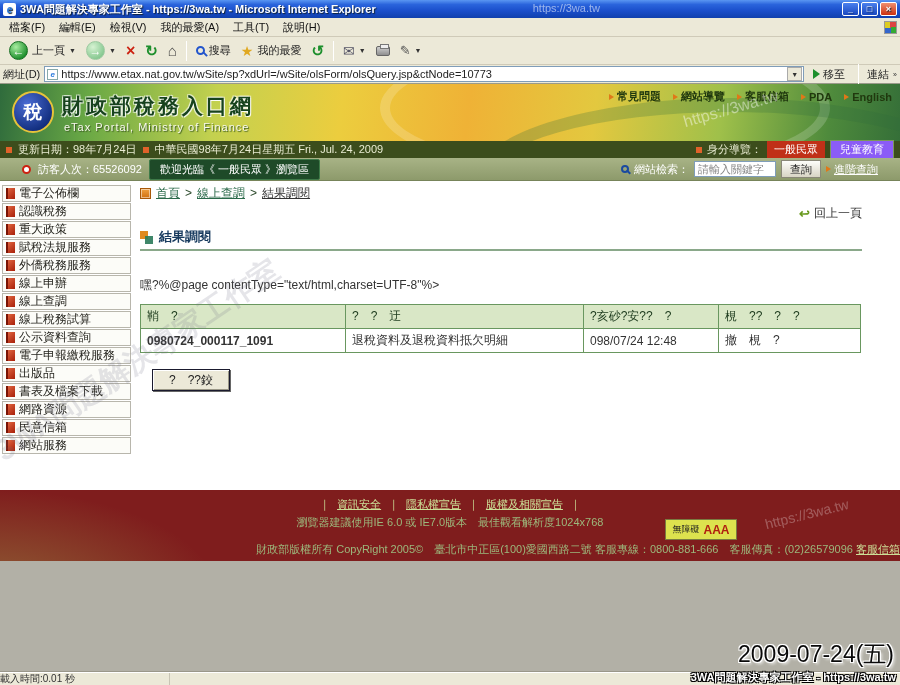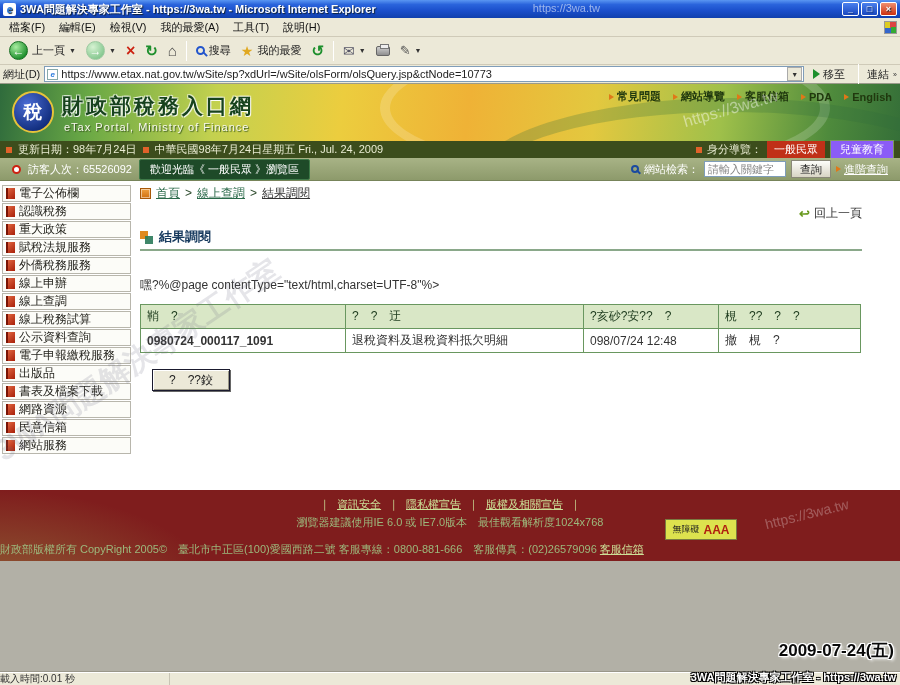--- a/index.html
+++ b/index.html
@@ -62,21 +62,21 @@
 .tri{width:0;height:0;border-left:5px solid #e07818;border-top:3.5px solid transparent;border-bottom:3.5px solid transparent}
 
 
 .datebar{position:absolute;top:141px;left:0;width:900px;height:17px;background:#3c4d1c;display:flex;align-items:center;font-size:11px;color:#e9ecd2;padding:0 6px;gap:6px}
 .bullet{width:6px;height:6px;background:#e0622a;flex:none}
 .bar-right{margin-left:auto;display:flex;align-items:center;gap:5px}
 .badge-red{background:#c03018;color:#fff;padding:1px 7px;font-size:11px}
 .badge-green{background:#8b5cf6;color:#fff;padding:1px 9px;font-size:11px;border:1px solid #7a9a5a}
 
 
-.visitorbar{position:absolute;top:158px;left:0;width:900px;height:23px;background:linear-gradient(180deg,#a8b386,#8d9a6b);display:flex;align-items:center;font-size:11px;color:#fff;padding:0 12px;gap:7px;border-bottom:1px solid #77845a}
+.visitorbar{position:absolute;top:158px;left:0;width:900px;height:23px;background:linear-gradient(180deg,#a8b386,#8d9a6b);display:flex;align-items:center;font-size:11px;color:#fff;padding:0 22px;gap:7px;border-bottom:1px solid #77845a}
 .target{width:9px;height:9px;border:2px solid #cc2211;border-radius:50%;background:#fff;flex:none}
 .welcome-badge{background:#1e4a28;border:1px solid #3e7a48;color:#fff;padding:2px 10px;border-radius:2px}
 .mag2{width:8px;height:8px;border:2px solid #1a4aa0;border-radius:50%;position:relative;flex:none}
 .mag2::after{content:"";position:absolute;width:5px;height:2px;background:#1a4aa0;right:-4px;bottom:-2px;transform:rotate(45deg)}
 .kw-input{width:82px;height:16px;background:#fff;border:1px solid #7f9db9;font-size:11px;color:#888;padding:0 3px;font-family:inherit}
 .query-btn{height:18px;background:linear-gradient(180deg,#fdfdfa,#d8d4c4);border:1px solid #8a8878;font-size:11px;padding:0 8px;color:#222;font-family:inherit}
 .adv-link{color:#fff;text-decoration:underline;display:flex;align-items:center;gap:3px}
 
 
 .pagebody{position:absolute;top:181px;left:0;width:900px;height:309px;background:#fff}
@@ -101,36 +101,36 @@
 .result-table td{border:1px solid #69975f;padding:3px 6px;color:#333;background:#fff;overflow:hidden;white-space:nowrap}
 .cell-id{color:#1a35b0;font-weight:bold}
 .print-btn{margin-top:16px;margin-left:12px;height:22px;min-width:78px;background:#ece9d8;border:1px solid #1a1a2e;box-shadow:inset 1px 1px 0 #fff,inset -1px -1px 0 #9a9786,1px 1px 0 #666;font-size:12px;color:#222;font-family:inherit;padding:0 10px}
 
 
 .pagefooter{position:absolute;top:490px;left:0;width:900px;height:71px;background:#7f1d1d;overflow:hidden;color:#9cb87c;font-size:11px}
 .pagefooter::before{content:"";position:absolute;left:-40px;top:-10px;width:280px;height:130px;background:radial-gradient(ellipse at 10% 90%,rgba(170,200,90,.40),rgba(170,200,90,0) 65%)}
 .f-links{text-align:center;margin-top:7px;color:#cde098;position:relative;z-index:2}
 .f-links a{color:#cde098;text-decoration:underline;margin:0 4px}
 .f-note{text-align:center;margin-top:3px;position:relative;z-index:2}
-.f-copy{text-align:left;margin-top:12px;position:relative;z-index:2}
+.f-copy{text-align:right;margin-top:12px;position:relative;z-index:2}
 .f-copy a{color:#cde098;text-decoration:underline}
 .aaa-badge{position:absolute;right:163px;top:29px;width:72px;height:21px;background:#dde24e;border:1px solid #7a7a40;display:flex;align-items:center;justify-content:center;gap:4px;color:#222;z-index:3}
 .aaa-sm{font-size:9px}
 .aaa-big{font-size:12px;font-weight:bold;color:#b02010}
 
 
 .statusbar{position:absolute;bottom:0;left:0;width:900px;height:13px;background:#ece9d8;border-top:1px solid #fff;box-shadow:0 -1px 0 #9a978a;display:flex;align-items:center;font-size:10px;color:#333;z-index:40}
 .status-cell{padding:0 0;border-right:1px solid #c8c4b4;height:100%;display:flex;align-items:center;min-width:170px}
 
 
 .wm-diag{position:absolute;left:-30px;top:340px;transform:rotate(-34deg);font-size:30px;font-weight:bold;color:rgba(110,110,135,.18);white-space:nowrap;pointer-events:none;z-index:50}
 .wm-url1{position:absolute;top:2px;right:300px;font-size:11px;color:rgba(255,255,255,.55);z-index:51;pointer-events:none}
 .wm-url2{position:absolute;top:100px;right:120px;transform:rotate(-16deg);font-size:16px;color:rgba(255,255,255,.45);z-index:51;pointer-events:none}
 .wm-url3{position:absolute;top:506px;right:50px;transform:rotate(-14deg);font-size:14px;color:rgba(255,255,255,.28);z-index:51;pointer-events:none}
-.stamp-date{position:absolute;right:6px;top:639px;font-size:17px;font-weight:bold;color:#0a0a0a;z-index:60;text-shadow:1px 1px 0 #fff,-1px -1px 0 #fff,1px -1px 0 #fff,-1px 1px 0 #fff,2px 2px 3px rgba(255,255,255,.9)}
+.stamp-date{position:absolute;right:6px;top:639px;font-size:23px;font-weight:normal;color:#0a0a0a;z-index:60;text-shadow:1px 1px 0 #fff,-1px -1px 0 #fff,1px -1px 0 #fff,-1px 1px 0 #fff,2px 2px 3px rgba(255,255,255,.9)}
 .stamp-credit{position:absolute;right:4px;top:670px;font-size:11px;font-weight:bold;color:#fff;z-index:61;text-shadow:1px 1px 0 #000,-1px -1px 0 #000,1px -1px 0 #000,-1px 1px 0 #000}
 </style>
 </head>
 <body>
 
 <div id="window">
 
   <div class="titlebar">
     <span class="ie-icon">e</span>
     <span class="title-text">3WA問題解決專家工作室 - https://3wa.tw - Microsoft Internet Explorer</span>

